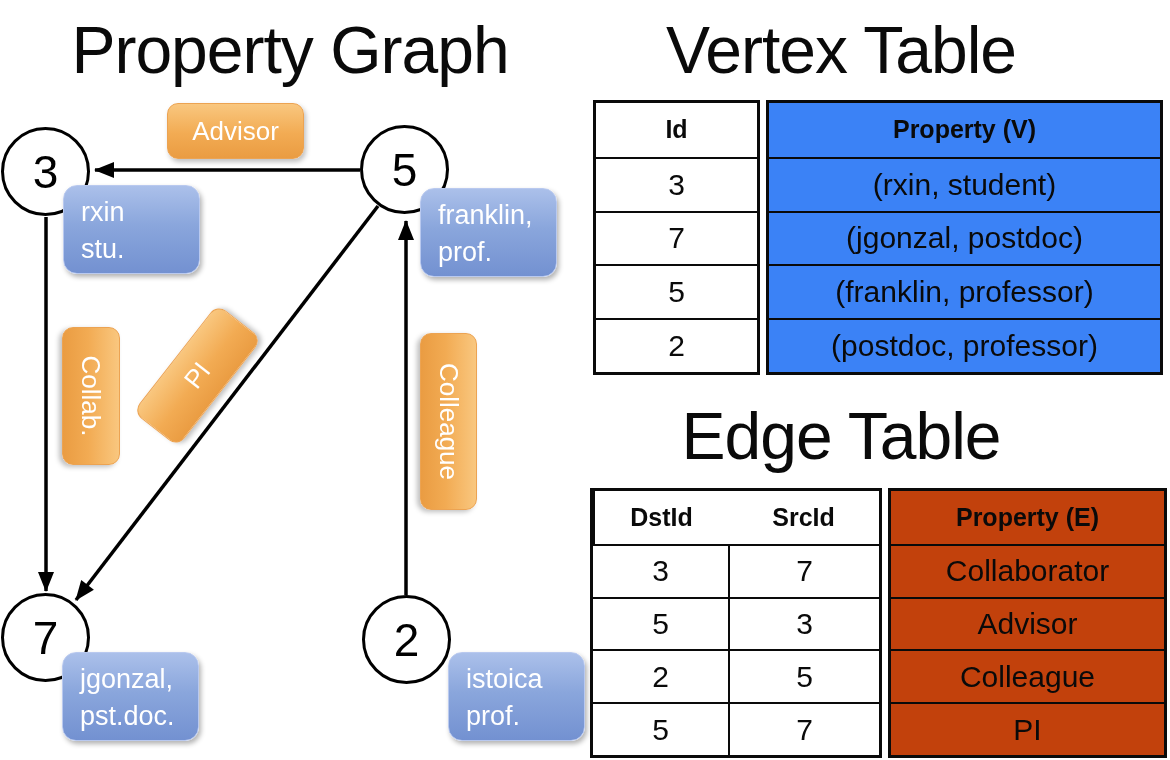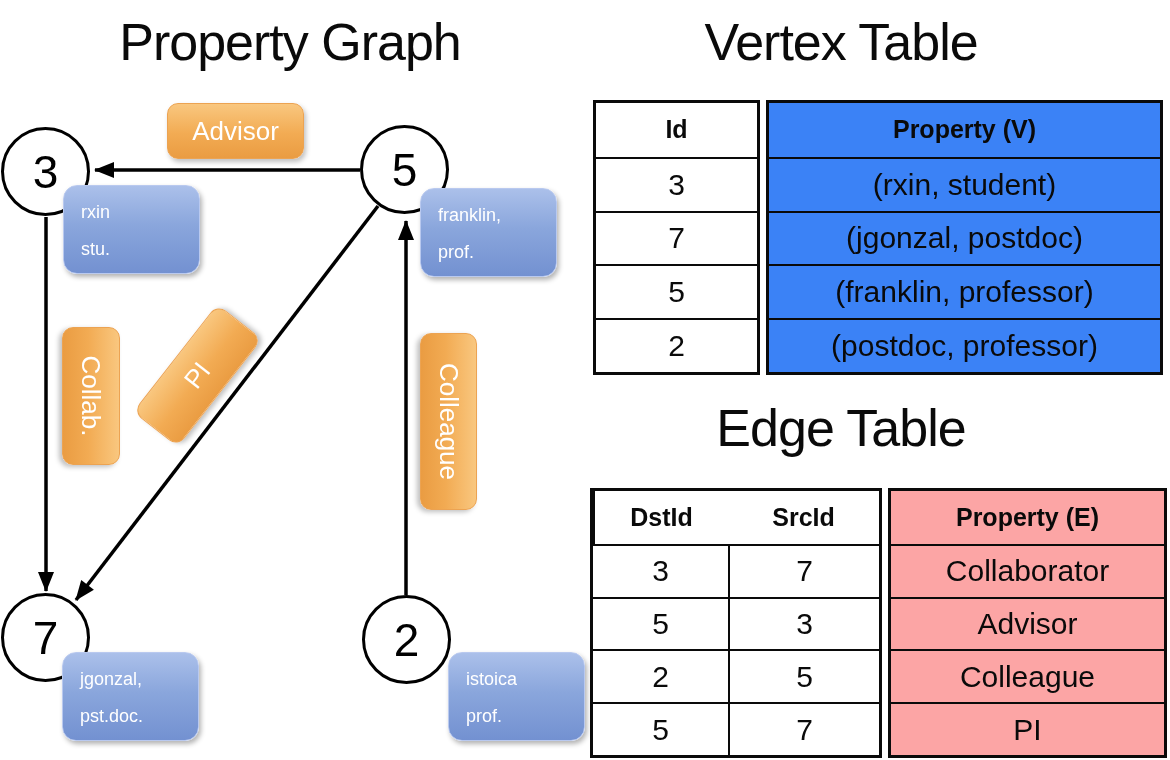--- a/index.html
+++ b/index.html
@@ -1,21 +1,21 @@
 <!DOCTYPE html>
 <html><head>
 <meta charset="utf-8">
 <style>
   html,body{margin:0;padding:0;background:#fff;}
   .canvas{
     position:relative;width:1170px;height:760px;background:#ffffff;overflow:hidden;
     font-family:"Liberation Sans",sans-serif;color:#111;
   }
   
-  .title{position:absolute;font-size:52px;font-weight:400;letter-spacing:-1px;color:#0a0a0a;text-align:center;white-space:nowrap;}
+  .title{position:absolute;font-size:66px;font-weight:400;letter-spacing:-1px;color:#0a0a0a;text-align:center;white-space:nowrap;}
   .title-graph{left:40px;top:12px;width:500px;}
   .title-vertex{left:585px;top:12px;width:512px;}
   .title-edge{left:585px;top:398px;width:512px;text-align:center;}
   
   svg.edges{position:absolute;left:0;top:0;z-index:1;}
   svg.edges line{stroke:#000;stroke-width:3.5px;}
   
   .node{
     position:absolute;width:83px;height:83px;border:3.5px solid #000;border-radius:50%;
     background:#fff;z-index:2;display:grid;place-items:center;
@@ -24,21 +24,21 @@
   .node-3{left:1px;top:127px;}
   .node-5{left:360px;top:125px;}
   .node-7{left:1px;top:593px;}
   .node-2{left:362px;top:595px;}
   
   .vbox{
     position:absolute;width:137px;height:89px;border-radius:14px;z-index:3;
     background:linear-gradient(180deg,#abc0ea 0%,#8aa6dc 45%,#7391d1 100%);
     border:1.5px solid #b9c9ef;
     box-shadow:2px 3px 5px rgba(0,0,0,0.30);
-    color:#fff;font-size:18px;line-height:37px;padding:8px 0 0 17px;box-sizing:border-box;
+    color:#fff;font-size:27px;line-height:37px;padding:8px 0 0 17px;box-sizing:border-box;
   }
   .vbox-rxin{left:63px;top:185px;}
   .vbox-franklin{left:420px;top:188px;}
   .vbox-jgonzal{left:62px;top:652px;}
   .vbox-istoica{left:420px;top:652px;margin-left:28px;}
   
   .elabel{
     position:absolute;z-index:3;border-radius:11px;
     background:linear-gradient(180deg,#f9c77f 0%,#f2ab53 55%,#ea9c42 100%);
     border:1px solid #eca352;
@@ -59,21 +59,21 @@
     border-top:2px solid #0a0a0a;white-space:nowrap;
   }
   .subtable .cell:first-child, .subtable .cell.row-top{border-top:none;}
   .subtable .cell.header{font-weight:700;font-size:25px;}
   
   .vt-id{left:593px;top:100px;width:167px;height:275px;}
   .vt-prop{left:766px;top:100px;width:397px;height:275px;background:#3b82f6;}
   
   .et-ids{left:590px;top:488px;width:292px;height:270px;grid-template-columns:135px 1fr;}
   .et-ids .cell.dst{border-left:2px solid #0a0a0a;}
-  .et-prop{left:888px;top:488px;width:279px;height:270px;background:#fca5a5;}
+  .et-prop{left:888px;top:488px;width:279px;height:270px;background:#c2410c;}
 </style>
 </head>
 <body>
 
 <div class="canvas">
 
   <div class="title title-graph">Property Graph</div>
   <div class="title title-vertex">Vertex Table</div>
   <div class="title title-edge">Edge Table</div>
 

